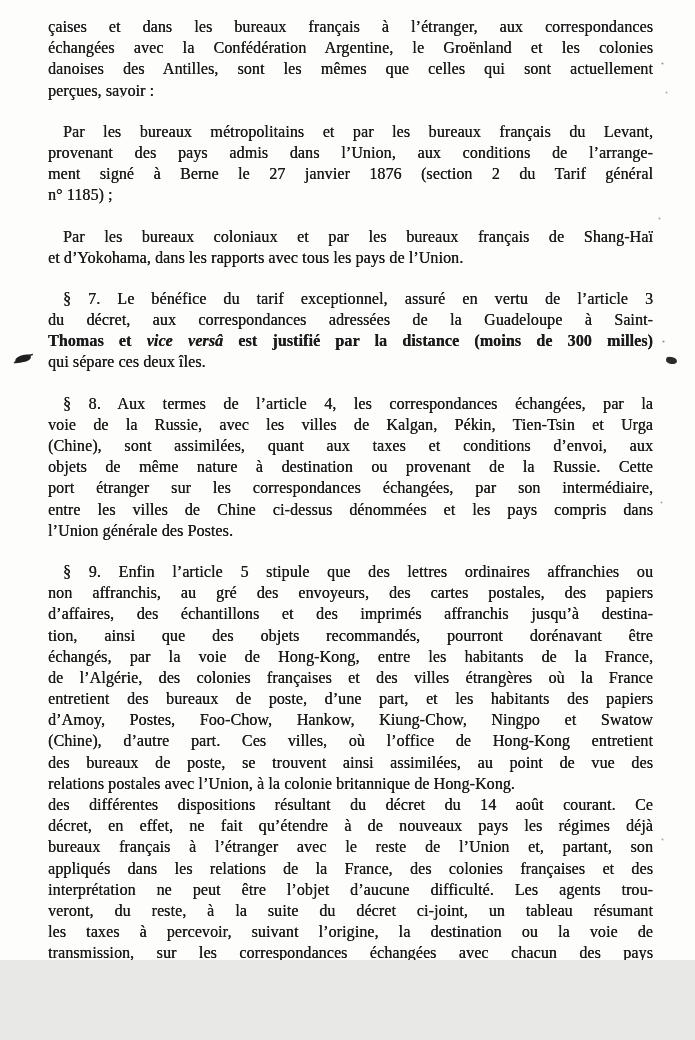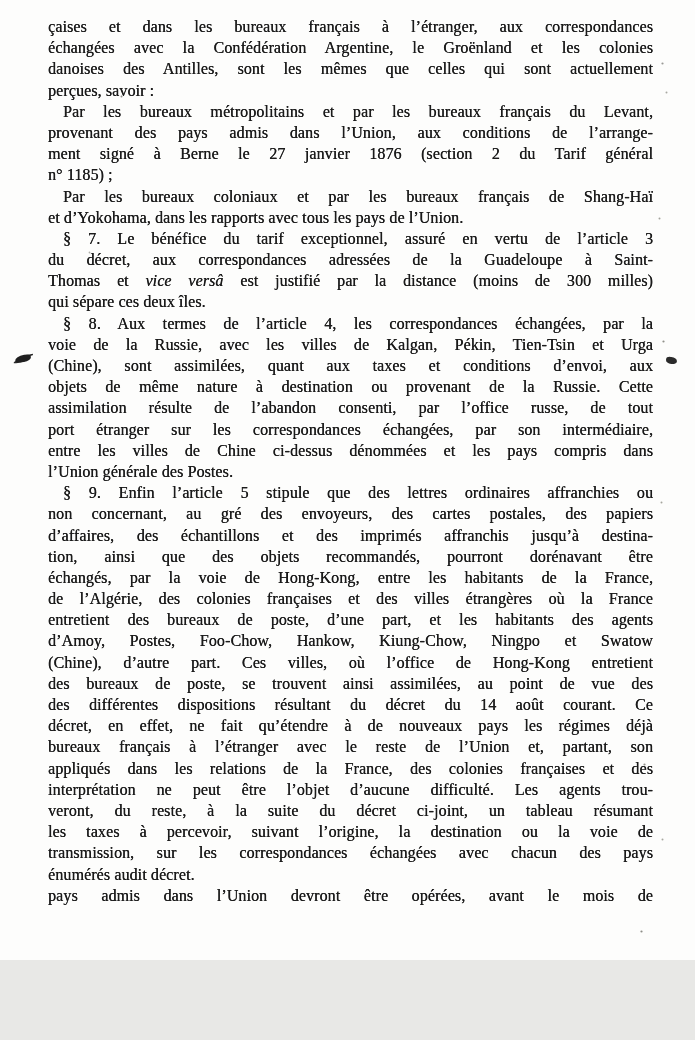--- a/index.html
+++ b/index.html
@@ -23,28 +23,28 @@
     font-size: 16px;
     line-height: 21.2px;
     height: 21.2px;
     overflow: hidden;
     text-align: justify;
     text-align-last: justify;
     letter-spacing: 0.1px;
     text-shadow: 0.25px 0 0 currentColor;
     white-space: nowrap;
   }
-  .line span, .line em { white-space: normal; }
+  .line span, .line em { white-space: normal; font-weight: bold; }
   .line { white-space: normal; }
   .line.end {
     text-align: left;
     text-align-last: left;
     font-family: Liberation Serif, serif;
   }
-  .line.indent { text-indent: 15px; }
+  .line.indent { text-indent: 15px; margin-top: 20px; }
   .it { font-style: italic; margin-top: 40px; }
   
   .smudge-left {
     position: absolute; left: 15px; top: 355px;
     width: 16px; height: 7px;
     background: #1f1f1f;
     border-radius: 70% 40% 55% 45%;
     transform: rotate(-10deg);
     box-shadow: -4px 2px 0 -2px #2a2a2a, 5px -2px 0 -2.5px #2a2a2a;
   }
@@ -98,34 +98,34 @@
     <div class="line indent">§ 7. Le bénéfice du tarif exceptionnel, assuré en vertu de l’article 3</div>
     <div class="line">du décret, aux correspondances adressées de la Guadeloupe à Saint-</div>
     <div class="line">
       <span>Thomas et </span><em class="it">vice versâ</em><span> est justifié par la distance (moins de 300 milles)</span>
     </div>
     <div class="line end">qui sépare ces deux îles.</div>
     <div class="line indent">§ 8. Aux termes de l’article 4, les correspondances échangées, par la</div>
     <div class="line">voie de la Russie, avec les villes de Kalgan, Pékin, Tien-Tsin et Urga</div>
     <div class="line">(Chine), sont assimilées, quant aux taxes et conditions d’envoi, aux</div>
     <div class="line">objets de même nature à destination ou provenant de la Russie. Cette</div>
-    <div class="line">assimilation résulte de l’abandon consenti, par l’office russe, de tout</div>
     <div class="line">port étranger sur les correspondances échangées, par son intermédiaire,</div>
     <div class="line">entre les villes de Chine ci-dessus dénommées et les pays compris dans</div>
     <div class="line end">l’Union générale des Postes.</div>
     <div class="line indent">§ 9. Enfin l’article 5 stipule que des lettres ordinaires affranchies ou</div>
-    <div class="line">non concernant, au gré des envoyeurs, des cartes postales, des papiers</div>
+    <div class="line">non affranchis, au gré des envoyeurs, des cartes postales, des papiers</div>
     <div class="line">d’affaires, des échantillons et des imprimés affranchis jusqu’à destina-</div>
     <div class="line">tion, ainsi que des objets recommandés, pourront dorénavant être</div>
     <div class="line">échangés, par la voie de Hong-Kong, entre les habitants de la France,</div>
     <div class="line">de l’Algérie, des colonies françaises et des villes étrangères où la France</div>
-    <div class="line">entretient des bureaux de poste, d’une part, et les habitants des agents</div>
+    <div class="line">entretient des bureaux de poste, d’une part, et les habitants des papiers</div>
     <div class="line">d’Amoy, Postes, Foo-Chow, Hankow, Kiung-Chow, Ningpo et Swatow</div>
     <div class="line">(Chine), d’autre part. Ces villes, où l’office de Hong-Kong entretient</div>
     <div class="line">des bureaux de poste, se trouvent ainsi assimilées, au point de vue des</div>
+    <div class="line end">relations postales avec l’Union, à la colonie britannique de Hong-Kong.</div>
     <div class="line">des différentes dispositions résultant du décret du 14 août courant. Ce</div>
     <div class="line">décret, en effet, ne fait qu’étendre à de nouveaux pays les régimes déjà</div>
     <div class="line">bureaux français à l’étranger avec le reste de l’Union et, partant, son</div>
     <div class="line">appliqués dans les relations de la France, des colonies françaises et des</div>
     <div class="line">interprétation ne peut être l’objet d’aucune difficulté. Les agents trou-</div>
     <div class="line">veront, du reste, à la suite du décret ci-joint, un tableau résumant</div>
     <div class="line">les taxes à percevoir, suivant l’origine, la destination ou la voie de</div>
     <div class="line">transmission, sur les correspondances échangées avec chacun des pays</div>
     <div class="line end">énumérés audit décret.</div>
     <div class="line">pays admis dans l’Union devront être opérées, avant le mois de</div>

